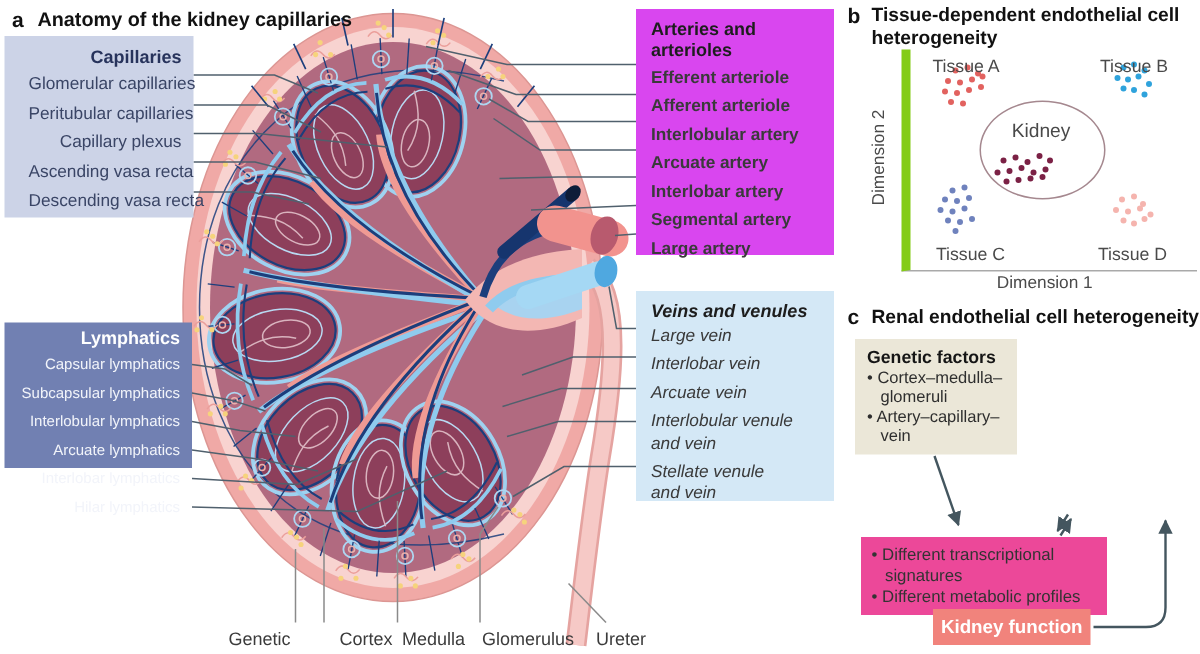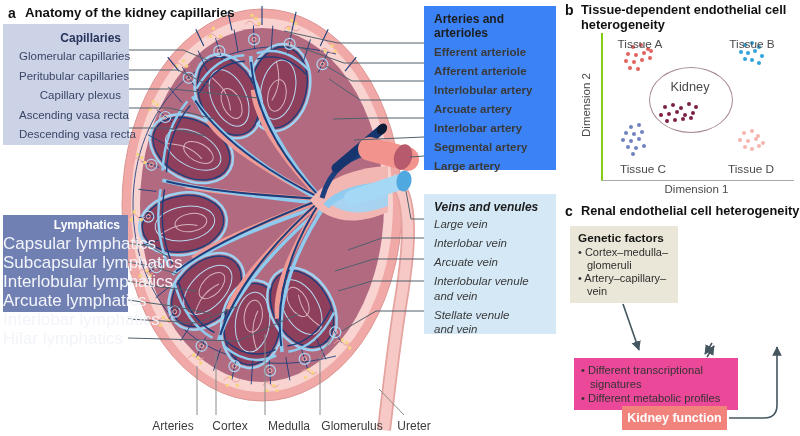--- a/index.html
+++ b/index.html
@@ -11,34 +11,34 @@
   .ptitle{position:absolute;font-weight:bold;color:#111;font-size:13.2px;line-height:14.5px;}
   .plab{position:absolute;font-weight:bold;color:#111;font-size:14px;}
 
   
   .legend{position:absolute;box-sizing:border-box;}
   .cap-box{left:3px;top:24px;width:126px;height:121px;background:#ccd3e7;padding:5px 8px 0 0;text-align:right;}
   .cap-title{font-size:12px;font-weight:bold;color:#27335c;line-height:18px;}
   .cap-item{font-size:11.5px;line-height:19.5px;color:#3a4566;white-space:nowrap;margin-left:16px;}
   .lym-box{left:3px;top:215px;width:125px;height:97px;background:#7180b2;padding:2px 8px 0 0;text-align:right;}
   .lym-title{font-size:12px;font-weight:bold;color:#ffffff;line-height:17px;}
-  .lym-item{font-size:17px;line-height:19px;color:#f2f4fa;white-space:nowrap;}
-  .art-box{left:424px;top:6px;width:132px;height:164px;background:#3b82f6;padding:6px 4px 0 10px;}
+  .lym-item{font-size:10px;line-height:19px;color:#f2f4fa;white-space:nowrap;}
+  .art-box{left:424px;top:6px;width:132px;height:164px;background:#d946ef;padding:6px 4px 0 10px;}
   .art-title{font-size:12px;font-weight:bold;color:#1d1d1d;line-height:14px;width:90px;}
   .art-item{font-size:11.5px;line-height:19px;color:#3a3a3a;white-space:nowrap;font-weight:bold;}
   .art-box .art-item:first-of-type{margin-top:3px;}
   .vein-box{left:424px;top:194px;width:132px;height:140px;background:#d4e8f6;padding:5px 4px 0 10px;font-style:italic;}
   .vein-title{font-size:12px;font-weight:bold;color:#1d1d1d;line-height:16px;margin-bottom:2px;}
   .vein-item{font-size:11.5px;line-height:14.5px;margin-bottom:4.5px;color:#3a3a3a;width:96px;}
 
   .bottom-label{position:absolute;top:419px;font-size:12px;color:#3b3b3b;transform:translateX(-50%);white-space:nowrap;}
 
   
   .plot{position:absolute;left:601px;top:33px;width:191px;height:147px;
-        border-left:2px solid #84cc16;border-bottom:1px solid #a9a9a9;}
+        border-left:6px solid #84cc16;border-bottom:1px solid #a9a9a9;}
   .dot{position:absolute;width:4.6px;height:4.6px;border-radius:50%;}
   .cluster-label{position:absolute;font-size:11.8px;color:#4a4a4a;transform:translateX(-50%);white-space:nowrap;}
   .k-ellipse{position:absolute;border:1px solid #a5888f;border-radius:50%;}
   .dim2{position:absolute;left:546px;top:99px;width:80px;text-align:center;font-size:11.5px;color:#4a4a4a;
         transform:rotate(-90deg);}
   .dim1{position:absolute;left:601px;top:183px;width:191px;text-align:center;font-size:11.5px;color:#4a4a4a;}
 
   
   .c-box{position:absolute;box-sizing:border-box;background:#ebe7d8;padding:5px 6px 5px 8px;}
   .gen-box{left:570px;top:226px;width:108px;}
@@ -400,22 +400,22 @@
     <div class="vein-title">Veins and venules</div>
     <div>
         <div class="vein-item">Large vein</div>
         <div class="vein-item">Interlobar vein</div>
         <div class="vein-item">Arcuate vein</div>
         <div class="vein-item">Interlobular venule and vein</div>
         <div class="vein-item">Stellate venule and vein</div>
       </div>
   </div>
 
-  <span class="bottom-label" style="left:173px;">Arteries</span>
-  <span class="bottom-label" style="left:230px;">Cortex</span>
+  <span class="bottom-label" style="left:173px;">Genetic</span>
+  <span class="bottom-label" style="left:244px;">Cortex</span>
   <span class="bottom-label" style="left:289px;">Medulla</span>
   <span class="bottom-label" style="left:352px;">Glomerulus</span>
   <span class="bottom-label" style="left:414px;">Ureter</span>
 
   <span class="plab" style="left:565px;top:2px;">b</span>
   <div class="ptitle" style="left:581px;top:3px;width:212px;font-size:12.8px;">Tissue-dependent endothelial cell heterogeneity</div>
 
   <div class="plot" id="plot">
       <div class="dot" style="left: 27.7px; top: 11.7px; background: rgb(226, 98, 95);"></div>
       <div class="dot" style="left: 35.7px; top: 9.7px; background: rgb(226, 98, 95);"></div>

